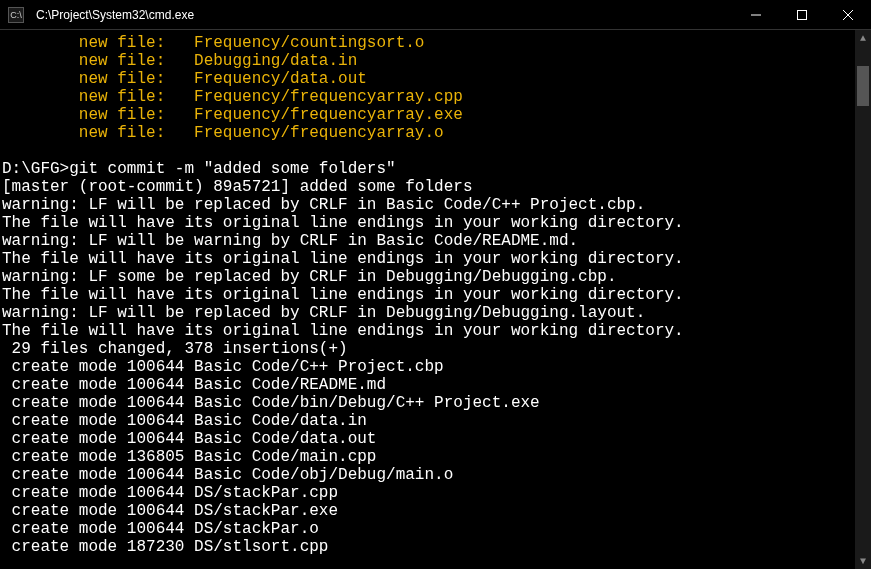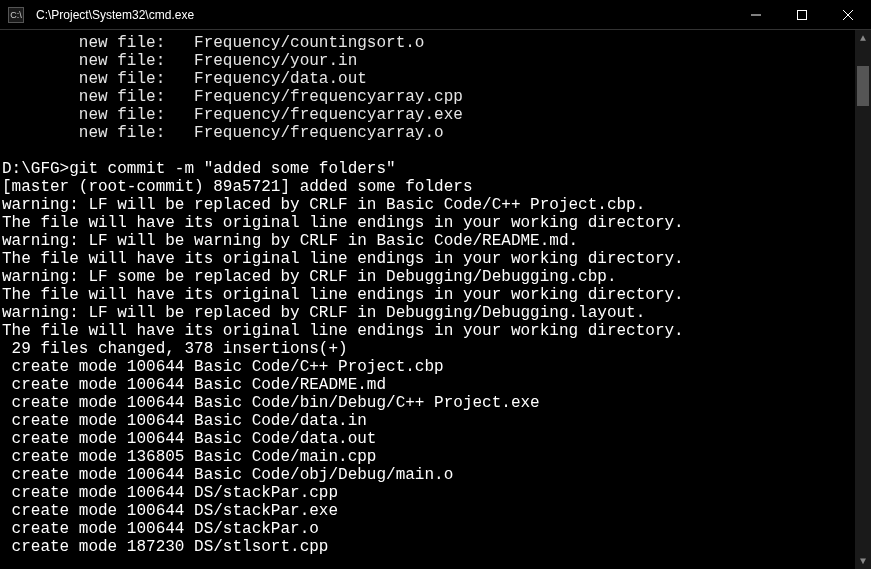--- a/index.html
+++ b/index.html
@@ -86,21 +86,21 @@
       left: 0; right: 0;
       height: 16px;
       display: flex;
       align-items: center;
       justify-content: center;
       color: #888;
       font-size: 10px;
     }
     .scroll-arrow.up { top: 0; }
     .scroll-arrow.down { bottom: 0; }
-    .green { color: #e5e5e5; }
+    .green { color: #eab308; }
     .white { color: #fff; }
   </style>
 </head>
 <body>
 
 <div class="titlebar">
   <div class="titlebar-icon">C:\</div>
   <div class="titlebar-title">C:\Project\System32\cmd.exe</div>
   <div class="titlebar-btn">
     <svg viewBox="0 0 10 10">
@@ -115,21 +115,21 @@
   <div class="titlebar-btn">
     <svg viewBox="0 0 10 10">
         <line x1="0" y1="0" x2="10" y2="10" stroke="#fff" stroke-width="1"></line>
         <line x1="10" y1="0" x2="0" y2="10" stroke="#fff" stroke-width="1"></line>
       </svg>
   </div>
 </div>
 
 <div class="content-wrap">
   <div class="terminal" id="terminal"><span class="green">        new file:   Frequency/countingsort.o</span>
-<span class="green">        new file:   Frequency/your.in</span>
+<span class="green">        new file:   Debugging/data.in</span>
 <span class="green">        new file:   Frequency/data.out</span>
 <span class="green">        new file:   Frequency/frequencyarray.cpp</span>
 <span class="green">        new file:   Frequency/frequencyarray.exe</span>
 <span class="green">        new file:   Frequency/frequencyarray.o</span>
 
 <span class="white">D:\GFG&gt;git commit -m "added some folders"</span>
 <span class="white">[master (root-commit) 89a5721] added some folders</span>
 <span class="white">warning: LF will be replaced by CRLF in Basic Code/C++ Project.cbp.</span>
 <span class="white">The file will have its original line endings in your working directory.</span>
 <span class="white">warning: LF will be warning by CRLF in Basic Code/README.md.</span>

